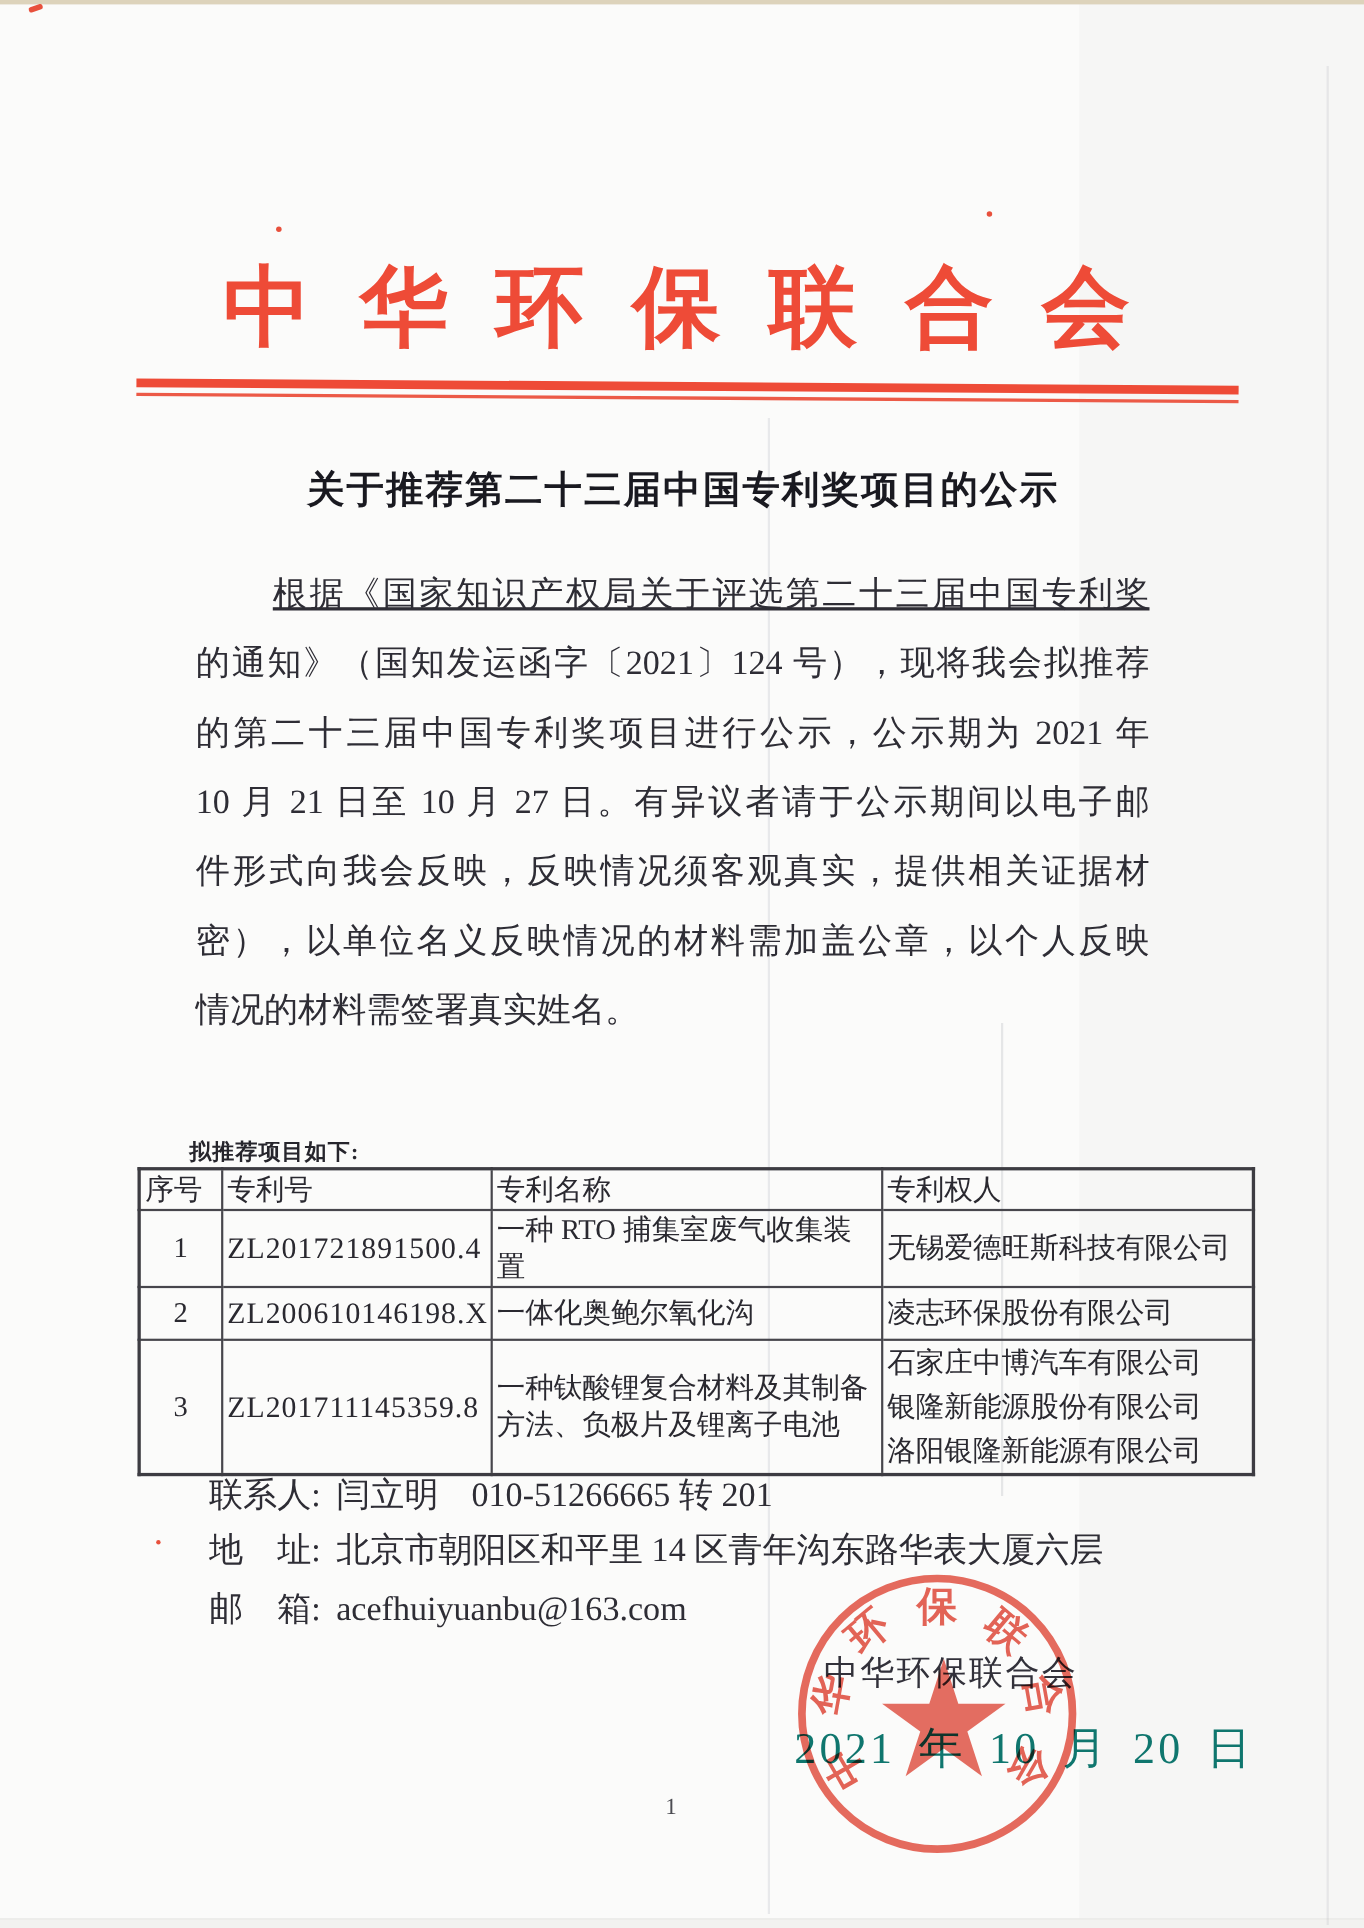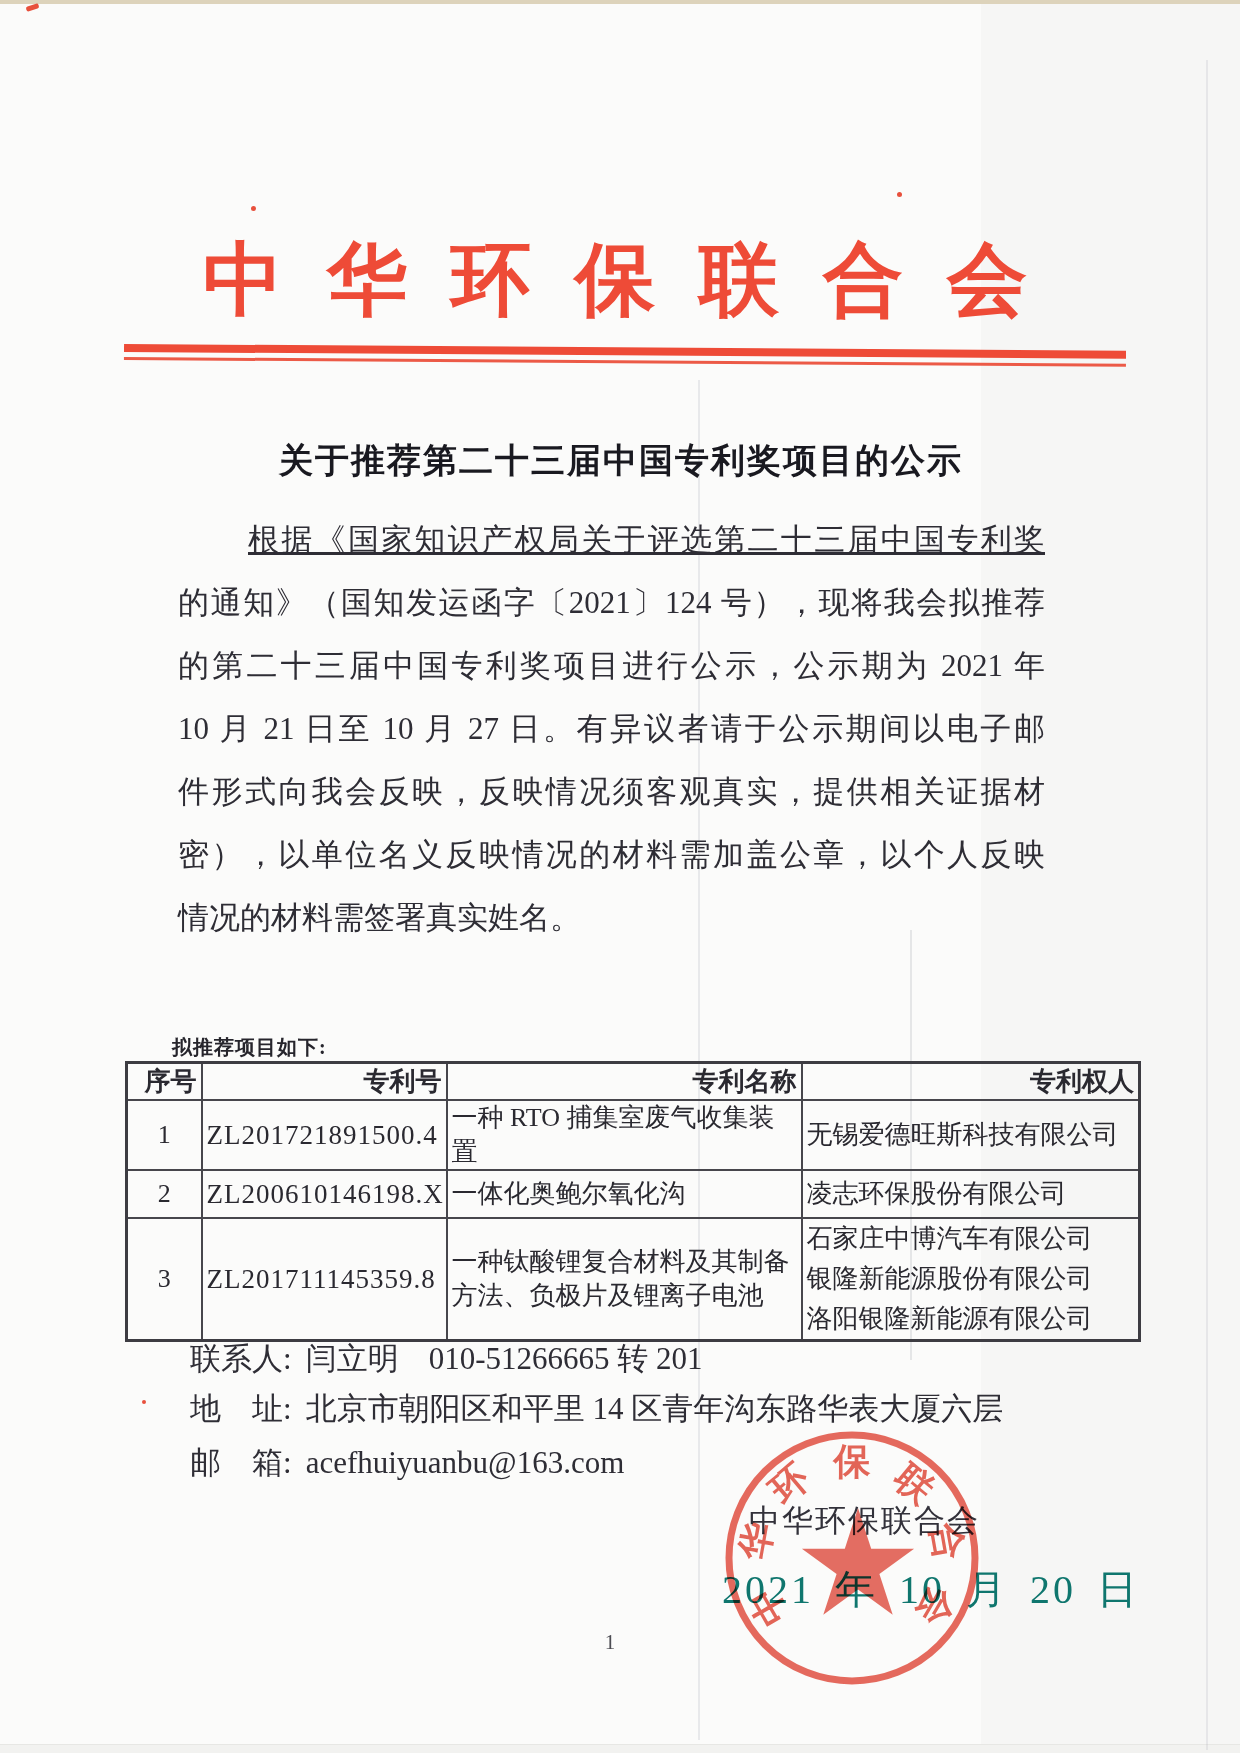--- a/index.html
+++ b/index.html
@@ -33,21 +33,21 @@
     font-size:80px;line-height:84px;font-weight:bold;
     letter-spacing:44px;color:#ee4b37;
     font-family:"Liberation Serif","DejaVu Serif",serif;
   }
   .redline{position:absolute;left:124px;top:344px;width:1002px;transform:rotate(0.38deg);transform-origin:left center;}
   .redline .thick{height:8px;background:#ee4b37;}
   .redline .thin{height:3px;background:#ec5a47;margin-top:5px;}
 
   
   .doc-title{
-    position:absolute;left:0;top:438px;width:1240px;
+    position:absolute;left:0;top:422px;width:1240px;
     text-align:center;text-indent:2px;
     font-size:34px;font-weight:bold;letter-spacing:2px;color:#191920;
   }
 
   
   .body-text{
     position:absolute;left:178px;top:508px;width:867px;
     font-size:31px;color:#2e2d35;
   }
   .bline{
@@ -78,21 +78,21 @@
   }
   table.patents{border:3px solid #3d3c42;}
   tr.hrow{height:34px;}
   tr.row1{height:58px;}
   tr.row2{height:48px;}
   tr.row3{height:122px;}
   td.c-center{text-align:center;}
   td.c-patno{padding-left:11px;font-size:27px;letter-spacing:1px;}
   td.c-name{padding-left:17px;padding-right:6px;line-height:34px;}
   td.c-owner{padding-left:14px;line-height:40px;}
-  .hcell{text-align:right;font-weight:bold;}
+  .hcell{text-align:left;}
 
   
   .contact-line{position:absolute;left:190px;font-size:31px;color:#2e2d35;white-space:nowrap;}
   .contact-person{top:1338px;}
   .contact-address{top:1388px;}
   .contact-email{top:1442px;}
   .contact-line .lbl{margin-right:14px;}
   .contact-line .gap{display:inline-block;width:30px;}
 
   

